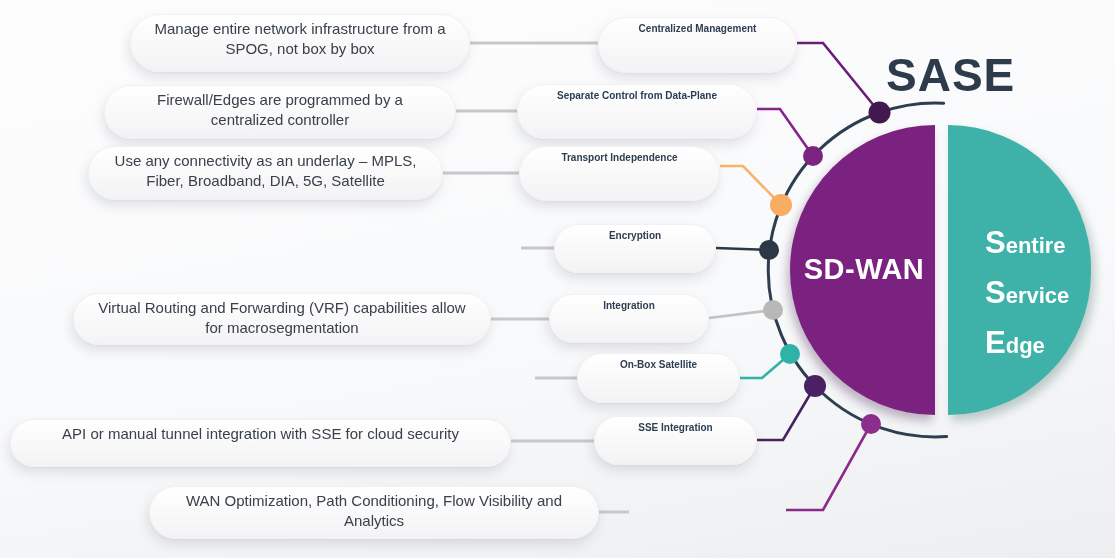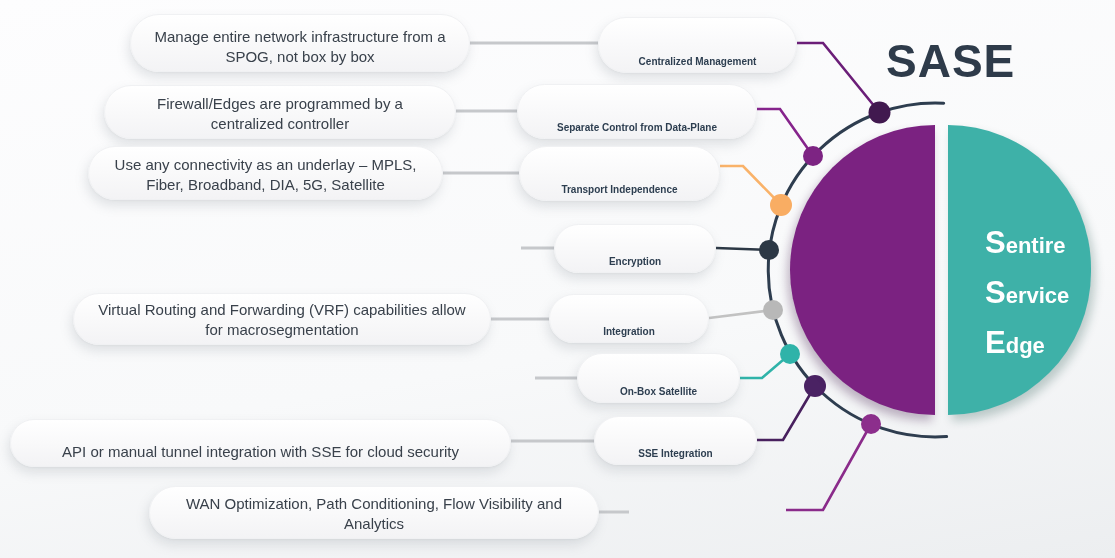--- a/index.html
+++ b/index.html
@@ -10,21 +10,21 @@
   .canvas{
     position:relative;
     width:1115px;height:558px;
     overflow:hidden;
     background:linear-gradient(170deg,#fdfdfe 0%,#f8f9fa 60%,#eceef0 100%);
   }
   svg.overlay{position:absolute;left:0;top:0;z-index:1;}
   .pill{
     position:absolute;z-index:3;
     box-sizing:border-box;
-    display:flex;align-items:flex-end;justify-content:center;
+    display:flex;align-items:flex-start;justify-content:center;
     text-align:center;
     background:linear-gradient(180deg,#ffffff 0%,#f3f3f5 100%);
     border:1px solid #f0f1f3;
     border-radius:999px;
     box-shadow:-2px 6px 12px rgba(120,128,140,0.20), 0 1px 2px rgba(0,0,0,0.04);
     padding:4px 20px;
   }
   .desc-pill{
     font-size:15px;line-height:1.32;color:#39414b;
   }
@@ -36,21 +36,21 @@
     left:790px;top:125px;width:145px;height:290px;
     border-radius:145px 0 0 145px;
     box-shadow:-3px 6px 10px rgba(60,20,70,0.30);
   }
   .sse-half{
     left:948px;top:125px;width:143px;height:290px;
     border-radius:0 143px 143px 0;
     box-shadow:4px 6px 10px rgba(20,70,65,0.25);
   }
   .sase-title{
-    position:absolute;z-index:3;left:886px;top:34px;
+    position:absolute;z-index:3;left:886px;top:48px;
     font-size:46px;font-weight:800;letter-spacing:1px;color:#2e3b4a;
   }
   .sdwan-label{
     position:absolute;z-index:4;left:793px;top:253px;width:142px;
     text-align:center;color:#ffffff;font-size:29px;font-weight:800;letter-spacing:0.5px;
   }
   .sse-label{
     position:absolute;z-index:4;left:985px;top:219px;
     color:#ffffff;font-weight:800;font-size:22px;line-height:47px;
   }
@@ -131,20 +131,21 @@
       <span>On-Box Satellite</span>
     </div>
   <div class="pill label-pill" style="left:594px;top:416px;width:163px;height:49px;">
       <span>SSE Integration</span>
     </div>
 
   <div class="half-circle sdwan-half" style="background: rgb(123, 34, 129);"></div>
   <div class="half-circle sse-half" style="background: rgb(62, 177, 168);"></div>
 
   <div class="sase-title">SASE</div>
+  <div class="sdwan-label">SD-WAN</div>
 
   <div class="sse-label">
     <div><span class="initial">S</span><span>entire</span></div>
     <div><span class="initial">S</span><span>ervice</span></div>
     <div><span class="initial">E</span><span>dge</span></div>
   </div>
 
 </div>
 
 </body></html>

